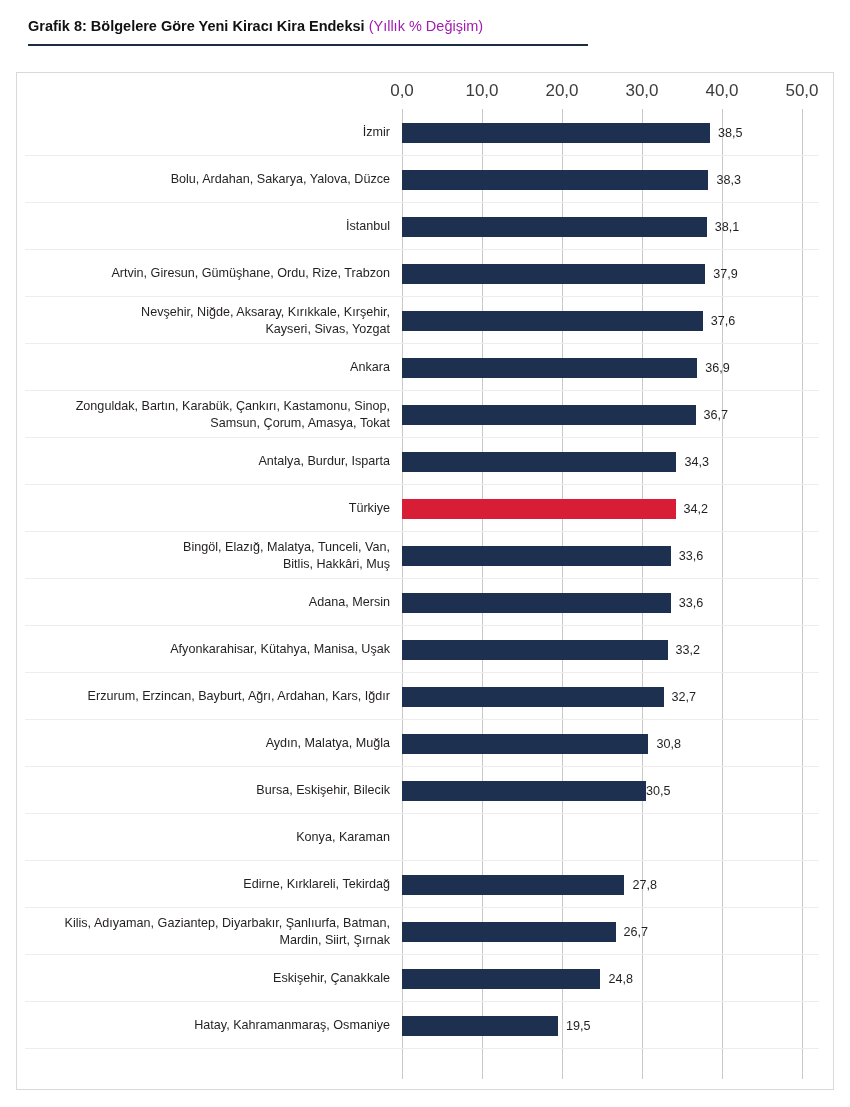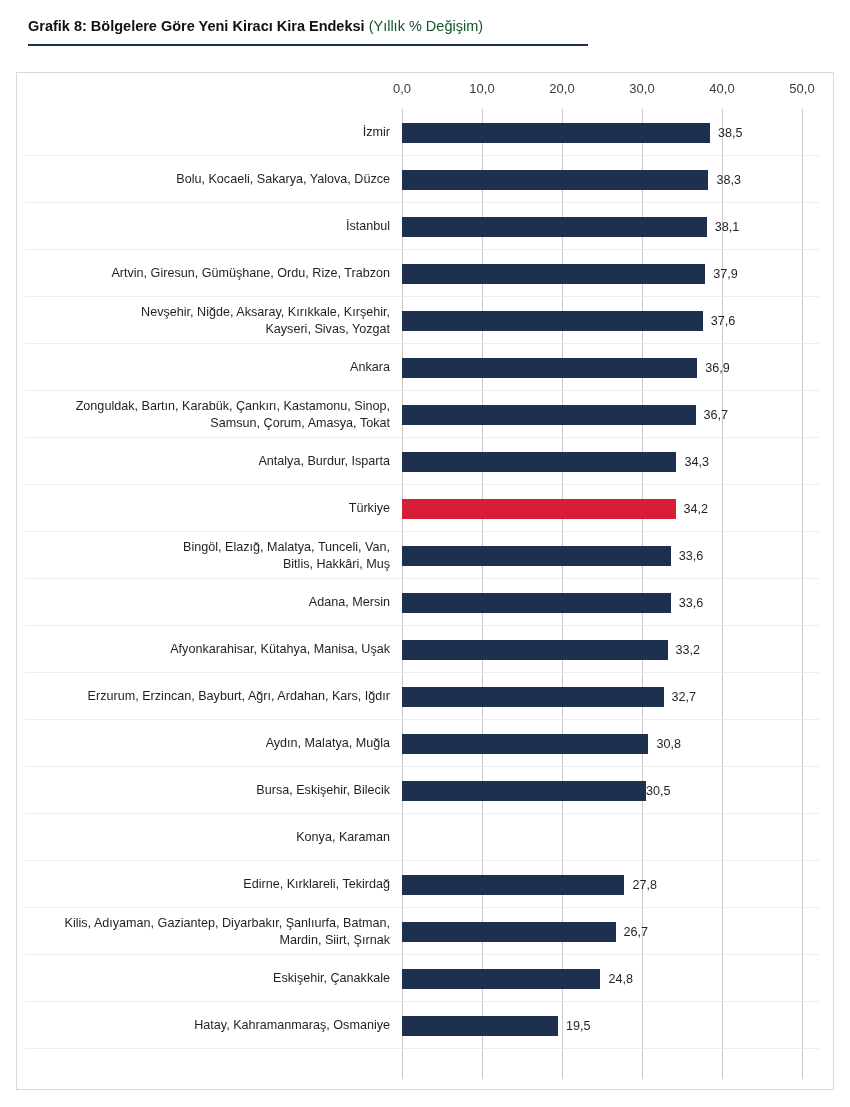--- a/index.html
+++ b/index.html
@@ -32,21 +32,21 @@
     font-size: 14.5px;
     color: #1a1a1a;
     white-space: nowrap;
   }
   .title-strong {
     font-weight: bold;
     color: #111111;
   }
   .title-sub {
     font-weight: normal;
-    color: #14532d;
+    color: #a21caf;
   }
 
   
   .chart-frame {
     position: absolute;
     left: 16px;
     top: 72px;
     width: 818px;
     height: 1018px;
     border: 1px solid #d9d9d9;
@@ -61,21 +61,21 @@
   
   .axis-top {
     position: absolute;
     left: 0;
     top: 8px;
     height: 24px;
     width: 100%;
   }
   .axis-tick-label {
     position: absolute;
-    font-size: 13px;
+    font-size: 17px;
     color: #3b3b3b;
     transform: translateX(-50%);
     white-space: nowrap;
   }
 
   .grid-layer {
     position: absolute;
     left: 0;
     top: 36px;
     bottom: 10px;
@@ -186,21 +186,21 @@
               <div>İzmir</div>
             </div>
             <div class="row-bar-area">
               <div class="bar" style="width: 308px;"></div>
               <span class="bar-value" style="left: 316px;">38,5</span>
             </div>
             <div class="row-sep"></div>
           </div>
           <div class="row">
             <div class="row-label" style="width: 385px;">
-              <div>Bolu, Kocaeli, Sakarya, Yalova, Düzce</div>
+              <div>Bolu, Ardahan, Sakarya, Yalova, Düzce</div>
             </div>
             <div class="row-bar-area">
               <div class="bar" style="width: 306.4px;"></div>
               <span class="bar-value" style="left: 314.4px;">38,3</span>
             </div>
             <div class="row-sep"></div>
           </div>
           <div class="row">
             <div class="row-label" style="width: 385px;">
               <div>İstanbul</div>

